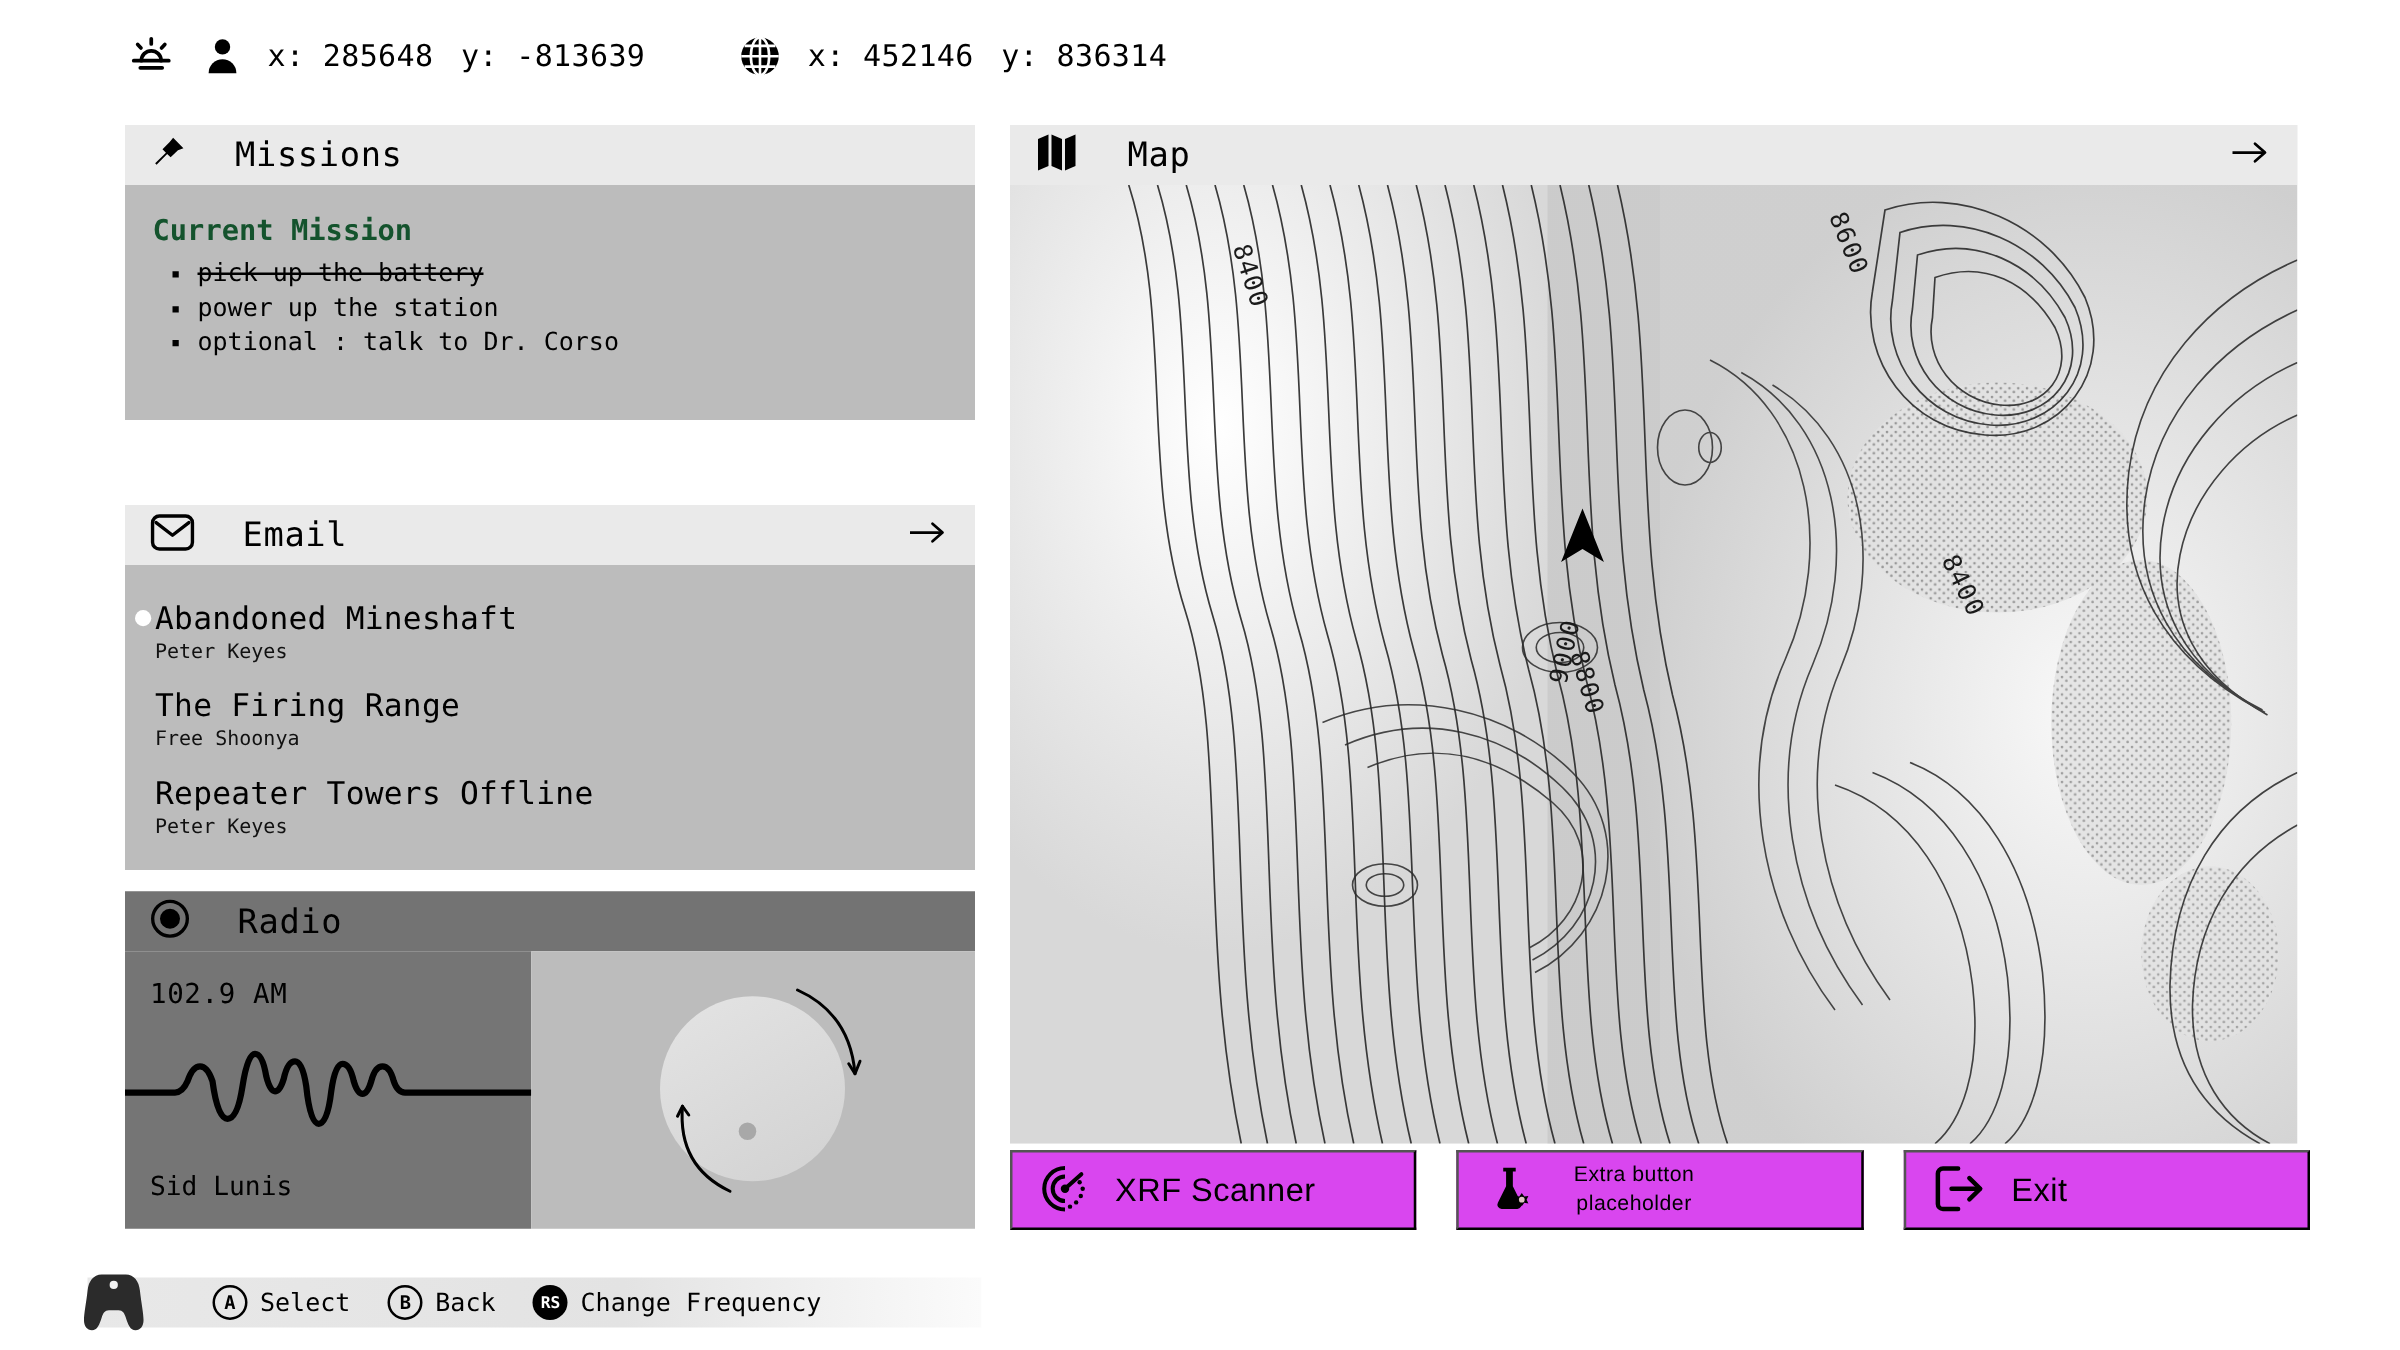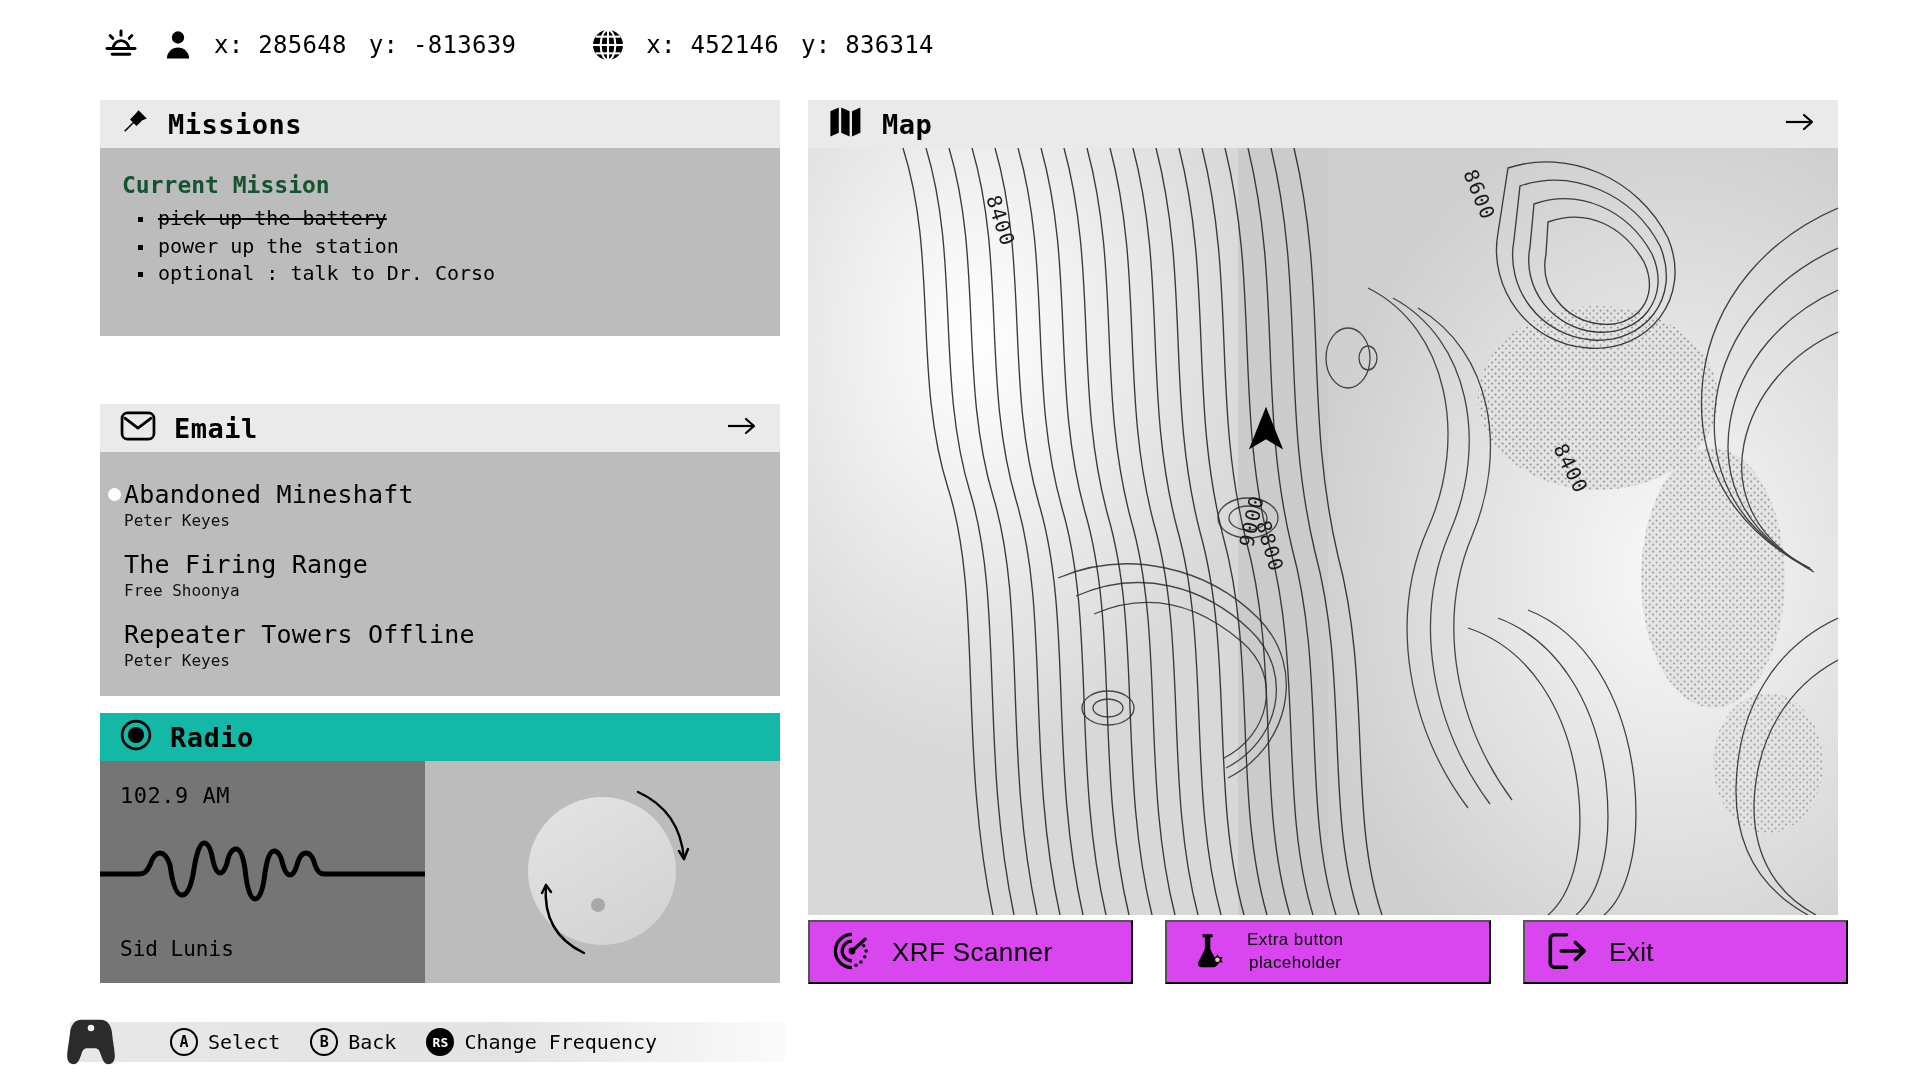--- a/index.html
+++ b/index.html
@@ -24,22 +24,22 @@
   .gap-lg { width: 72px; }
   .gap-sm { width: 18px; }
 
   
   .panel { position: absolute; }
   .panel-head {
     background: #eaeaea; height: 48px;
     display: flex; align-items: center; gap: 18px;
     padding: 0 20px; position: relative;
   }
-  .panel-head.rose { background: #14b8a6; }
-  .panel-title { font-size: 27px; font-weight: 700; color: #000; letter-spacing: 0.5px; }
+  .panel-head.rose { background: #737373; }
+  .panel-title { font-size: 27px; font-weight: 400; color: #000; letter-spacing: 0.5px; margin-left: 20px; }
   .head-arrow { position: absolute; right: 22px; top: 50%; transform: translateY(-50%); }
   .panel-body { background: #bcbcbc; }
 
   
   #missions { left: 100px; top: 100px; width: 680px; }
   #missions .panel-body { height: 188px; padding: 24px 22px 0 22px; }
   .mission-label { font-size: 23px; font-weight: 700; color: #14532d; margin-bottom: 8px; }
   .mission-list { list-style: none; padding-left: 14px; }
   .mission-list li {
     font-size: 20px; color: #000; line-height: 1.28;
@@ -80,21 +80,21 @@
   .map-actions { position: absolute; left: 808px; top: 920px; width: 1030px;
                  display: flex; gap: 32px; }
   .action-btn {
     background: #d946ef; height: 64px; display: flex; align-items: center;
     gap: 20px; padding: 0 22px; flex: 0 0 auto;
   }
   #btn-xrf { width: 325px; }
   #btn-extra { width: 326px; }
   #btn-exit { width: 325px; }
   .action-label { font-size: 26px; color: #000; letter-spacing: 0.4px; }
-  .action-label.small { font-size: 17px; line-height: 1.35; }
+  .action-label.small { font-size: 17px; line-height: 1.35; margin-left: 12px; }
 
   
   .controlbar {
     position: absolute; left: 70px; top: 1022px; width: 715px; height: 40px;
     background: linear-gradient(to right, #e8e8e8 0%, #e3e3e3 60%, #fbfbfb 100%);
     display: flex; align-items: center; gap: 0;
   }
   .pad-icon { position: absolute; left: -10px; top: -10px; }
   .cb-items { display: flex; align-items: center; gap: 30px; margin-left: 100px; }
   .cb-item { display: flex; align-items: center; gap: 10px; }

